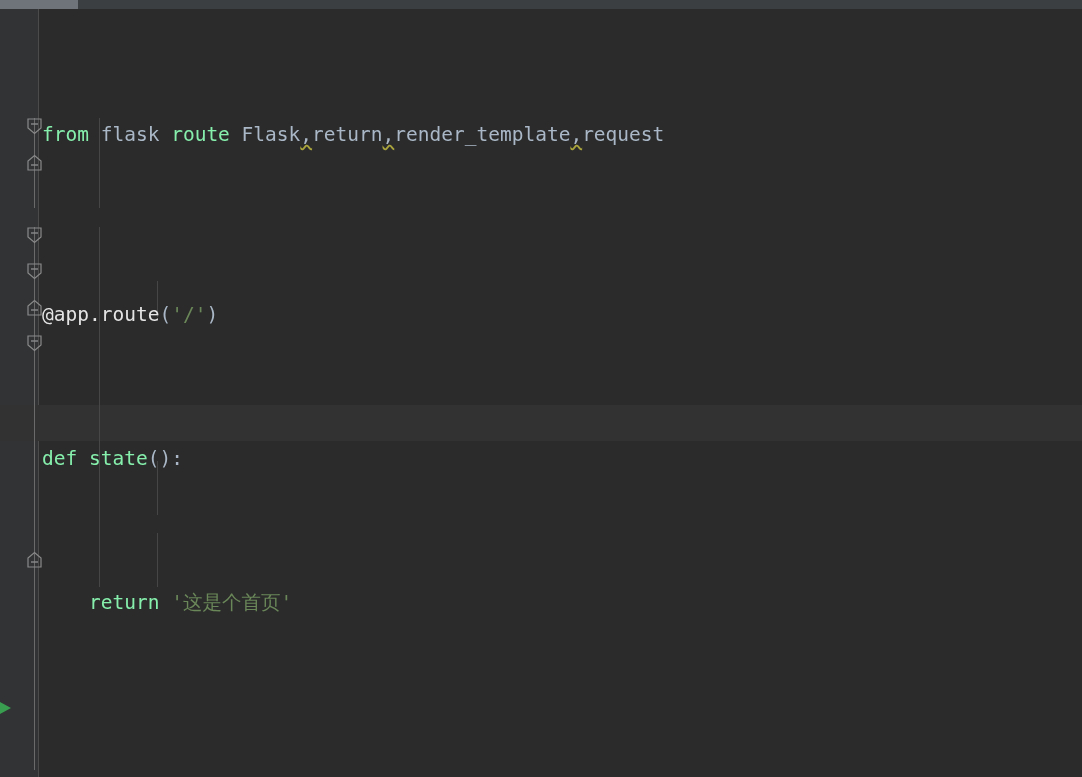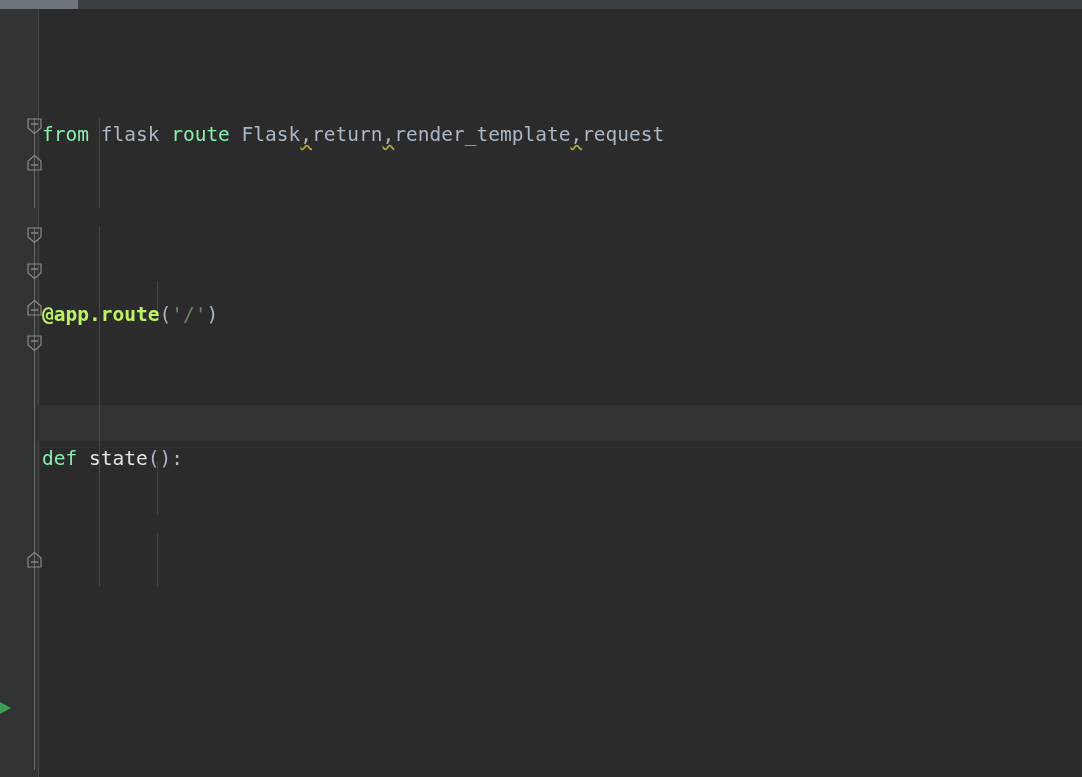--- a/index.html
+++ b/index.html
@@ -42,22 +42,22 @@
   
   .curline{position:absolute;left:0;right:0;height:36px;background:#323232;}
 
   
   .iguide{position:absolute;width:1px;background:#4b4b4b;opacity:.85;}
 
   
   .kw   {color:#86efac;text-align:center;}          
   .id   {color:#a9b7c6;}
   .str  {color:#6a8759;}
-  .deco {color:#bef264;font-weight:bold;}
-  .fn   {color:#e5e5e5;}
+  .deco {color:#e5e5e5;}
+  .fn   {color:#86efac;}
 
   
   .sq-warn{
     text-decoration:underline wavy #a9a43b;
     text-decoration-skip-ink:none;
     text-underline-offset:3px;
   }
 </style>
 </head>
 <body>
@@ -134,20 +134,21 @@
 
   <div class="code">
 
     <div class="line"><span class="kw">from</span><span class="id"> flask </span><span class="kw">route</span><span class="id"> Flask</span><span class="id sq-warn">,</span><span class="id">return</span><span class="id sq-warn">,</span><span class="id">render_template</span><span class="id sq-warn">,</span><span class="id">request</span></div>
 
 
     <div class="line"><span class="deco">@app.route</span><span class="id">(</span><span class="str">'/'</span><span class="id">)</span></div>
 
     <div class="line"><span class="kw">def</span><span class="fn"> state</span><span class="id">():</span></div>
 
+    <div class="line"><span class="id">    </span><span class="kw">return</span><span class="str"> '这是个首页'</span></div>
 
     
 
     
 
     
 
     
 
     

